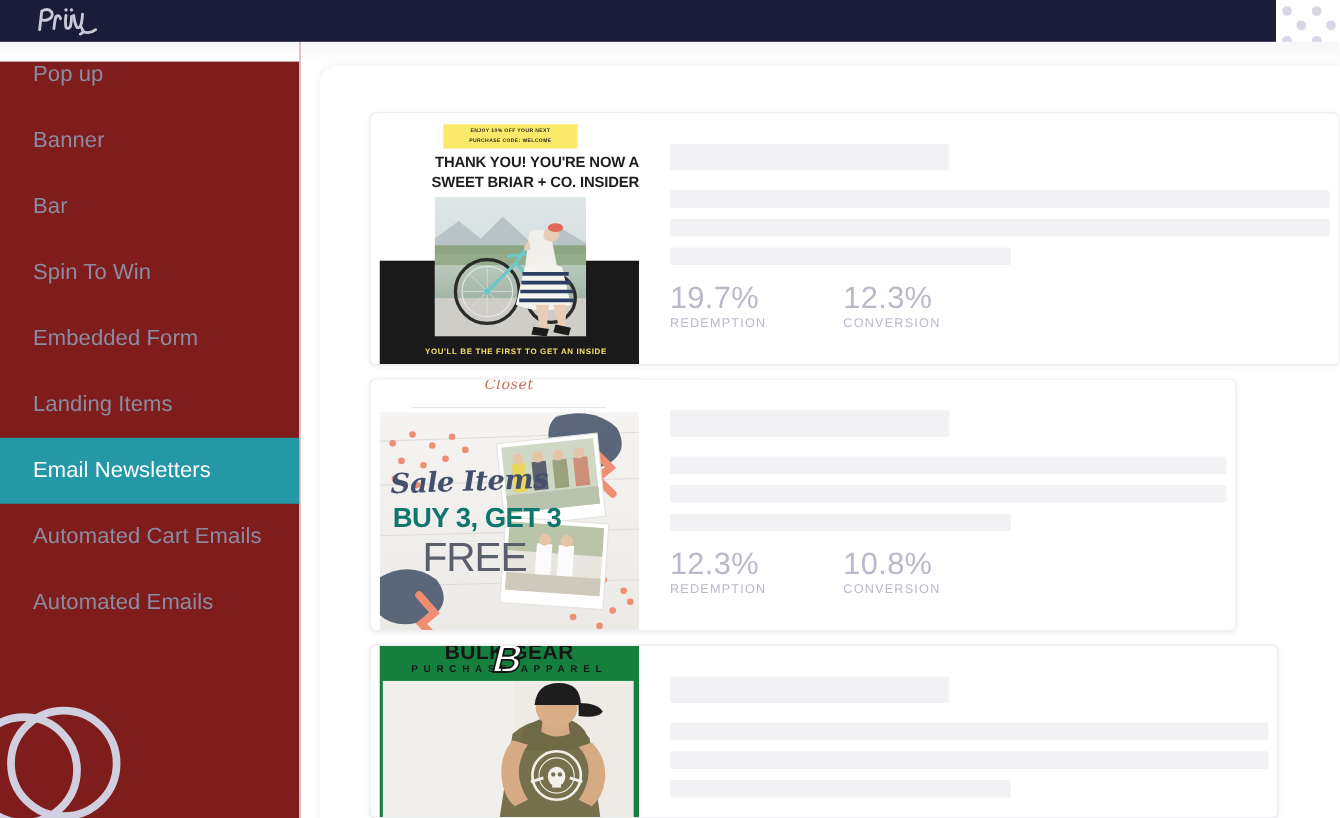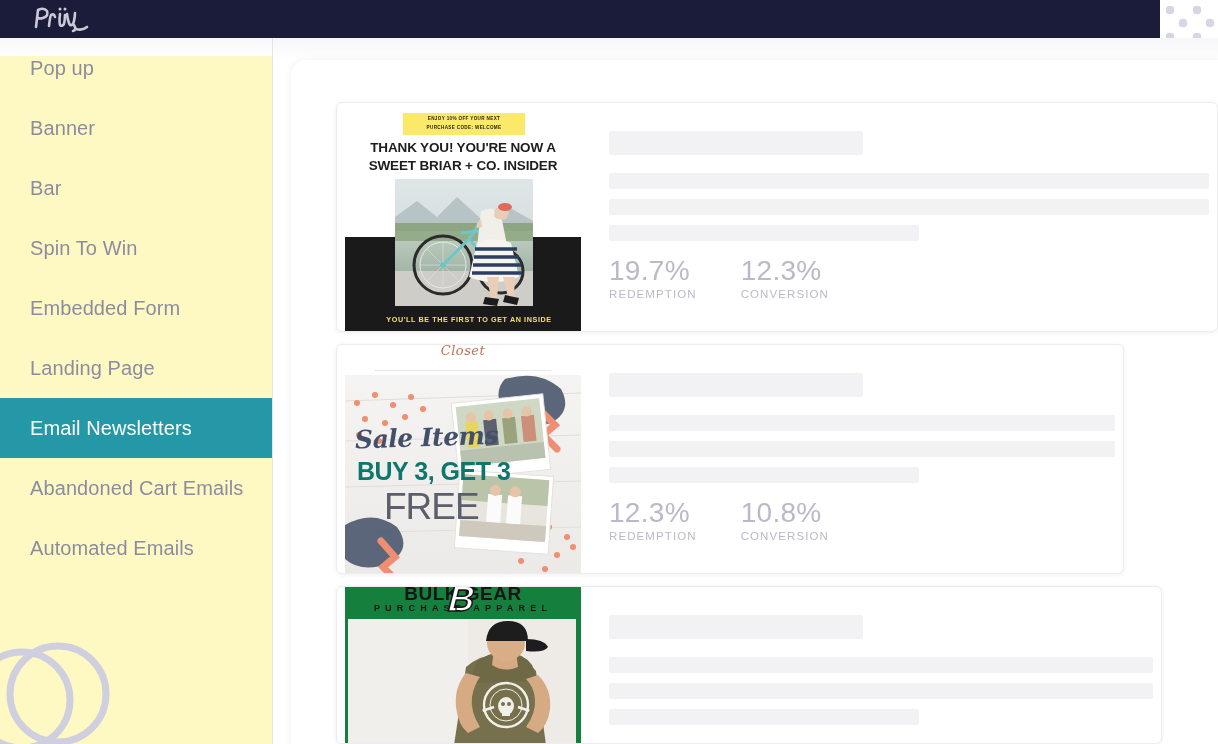--- a/index.html
+++ b/index.html
@@ -29,21 +29,21 @@
   
   .topbar {
     position:absolute; left:0; top:0; width:1160px; height:38px;
     background:#1b1b3a; z-index:6;
   }
   .logo { position:absolute; left:30px; top:3px; width:62px; height:30px; }
 
   
   .sidebar {
     position:absolute; left:0; top:38px; width:273px; height:706px;
-    background:#fef9c3;
+    background:#7f1d1d;
     border-right:1px solid #e3e3ea;
     z-index:5;
   }
   .side-top-fade{
     position:absolute; left:0; top:0; width:272px; height:18px;
     background:linear-gradient(#f7f7f9,#ffffff); }
   .nav { position:absolute; left:0; top:0; width:272px; }
   .nav-item {
     height:60px; display:flex; align-items:center;
     padding-left:30px;
@@ -101,34 +101,34 @@
   .card-body { position:absolute; left:256px; top:0; right:0; height:100%; }
 
   
   .sk { position:absolute; background:#f2f2f5; border-radius:2px; }
   .sk-title { left:16px; top:28px; width:254px; height:24px; }
   .sk-l1 { left:16px; top:70px; right:8px; height:16px; }
   .sk-l2 { left:16px; top:96px; right:8px; height:16px; }
   .sk-l3 { left:16px; top:122px; width:310px; height:16px; }
 
   
-  .stats { position:absolute; left:16px; top:150px; display:flex; gap:44px; }
+  .stats { position:absolute; left:16px; top:150px; display:flex; gap:70px; }
   .stat-val { font-size:28px; color:#b9b9ca; font-weight:300; line-height:1.25; letter-spacing:.3px; }
   .stat-lbl { font-size:11.5px; color:#b9b9ca; letter-spacing:1.1px; font-weight:400; }
 
   
   .t0 { position:relative; width:236px; height:100%; background:#fff; }
   .t0 .yellow {
     position:absolute; left:58px; top:10px; width:122px; height:22px;
     background:#fbe96a; display:flex; flex-direction:column;
     align-items:center; justify-content:center;
   }
   .t0 .yellow span { font-size:4.6px; font-weight:bold; letter-spacing:.35px; color:#221f1f; line-height:1.9; }
   .t0 .hdr {
-    position:absolute; left:0; top:36px; width:236px; text-align:center;
+    position:absolute; left:0; top:36px; width:236px; text-align:right;
     font-size:13.5px; font-weight:bold; color:#1d1d1d; line-height:1.32;
     letter-spacing:-.15px; font-family:"Liberation Sans", sans-serif;
   }
   .t0 .photo {
     position:absolute; left:50px; top:76px; width:138px; height:127px;
     overflow:hidden;
   }
   .t0 .blackband {
     position:absolute; left:0; top:134px; width:236px; height:96px; background:#1a1a1a;
   }
@@ -438,27 +438,27 @@
       <div class="nav-item">
           <span>Bar</span>
         </div>
       <div class="nav-item">
           <span>Spin To Win</span>
         </div>
       <div class="nav-item">
           <span>Embedded Form</span>
         </div>
       <div class="nav-item">
-          <span>Landing Page</span>
+          <span>Landing Items</span>
         </div>
       <div class="nav-item active">
           <span>Email Newsletters</span>
         </div>
       <div class="nav-item">
-          <span>Abandoned Cart Emails</span>
+          <span>Automated Cart Emails</span>
         </div>
       <div class="nav-item">
           <span>Automated Emails</span>
         </div>
     </div>
   </div>
 
   <div class="circles">
     <svg width="180" height="130" viewBox="0 0 180 130">
       <circle cx="60" cy="62" r="48" fill="none" stroke="#cfcfe0" stroke-width="7"></circle>

